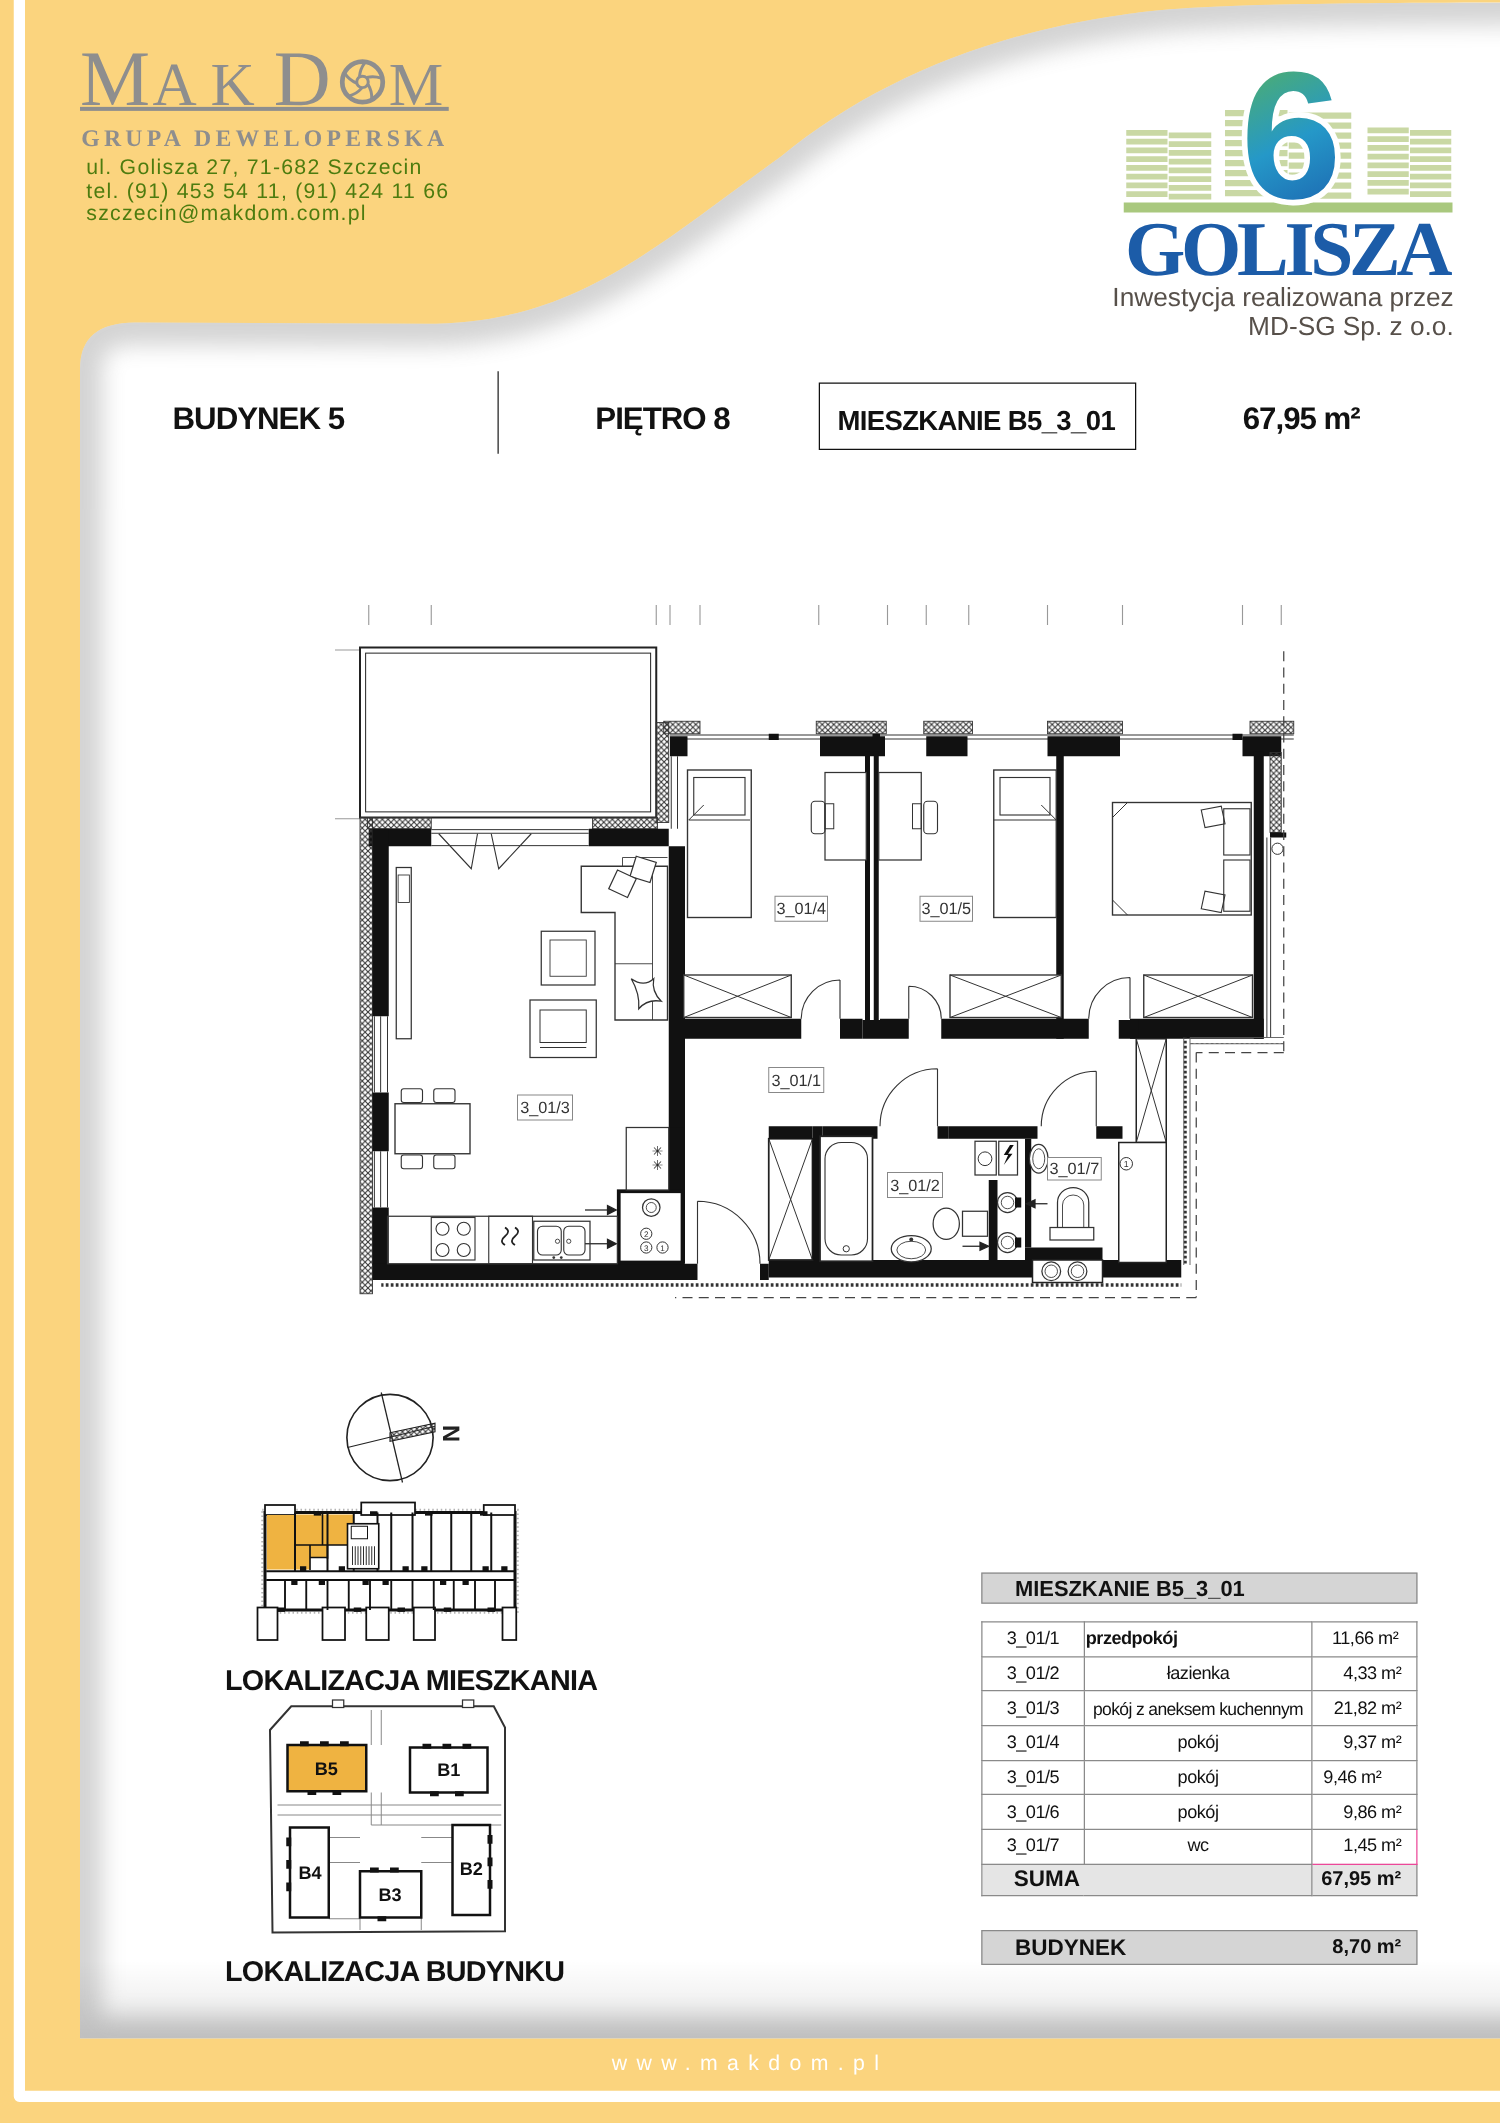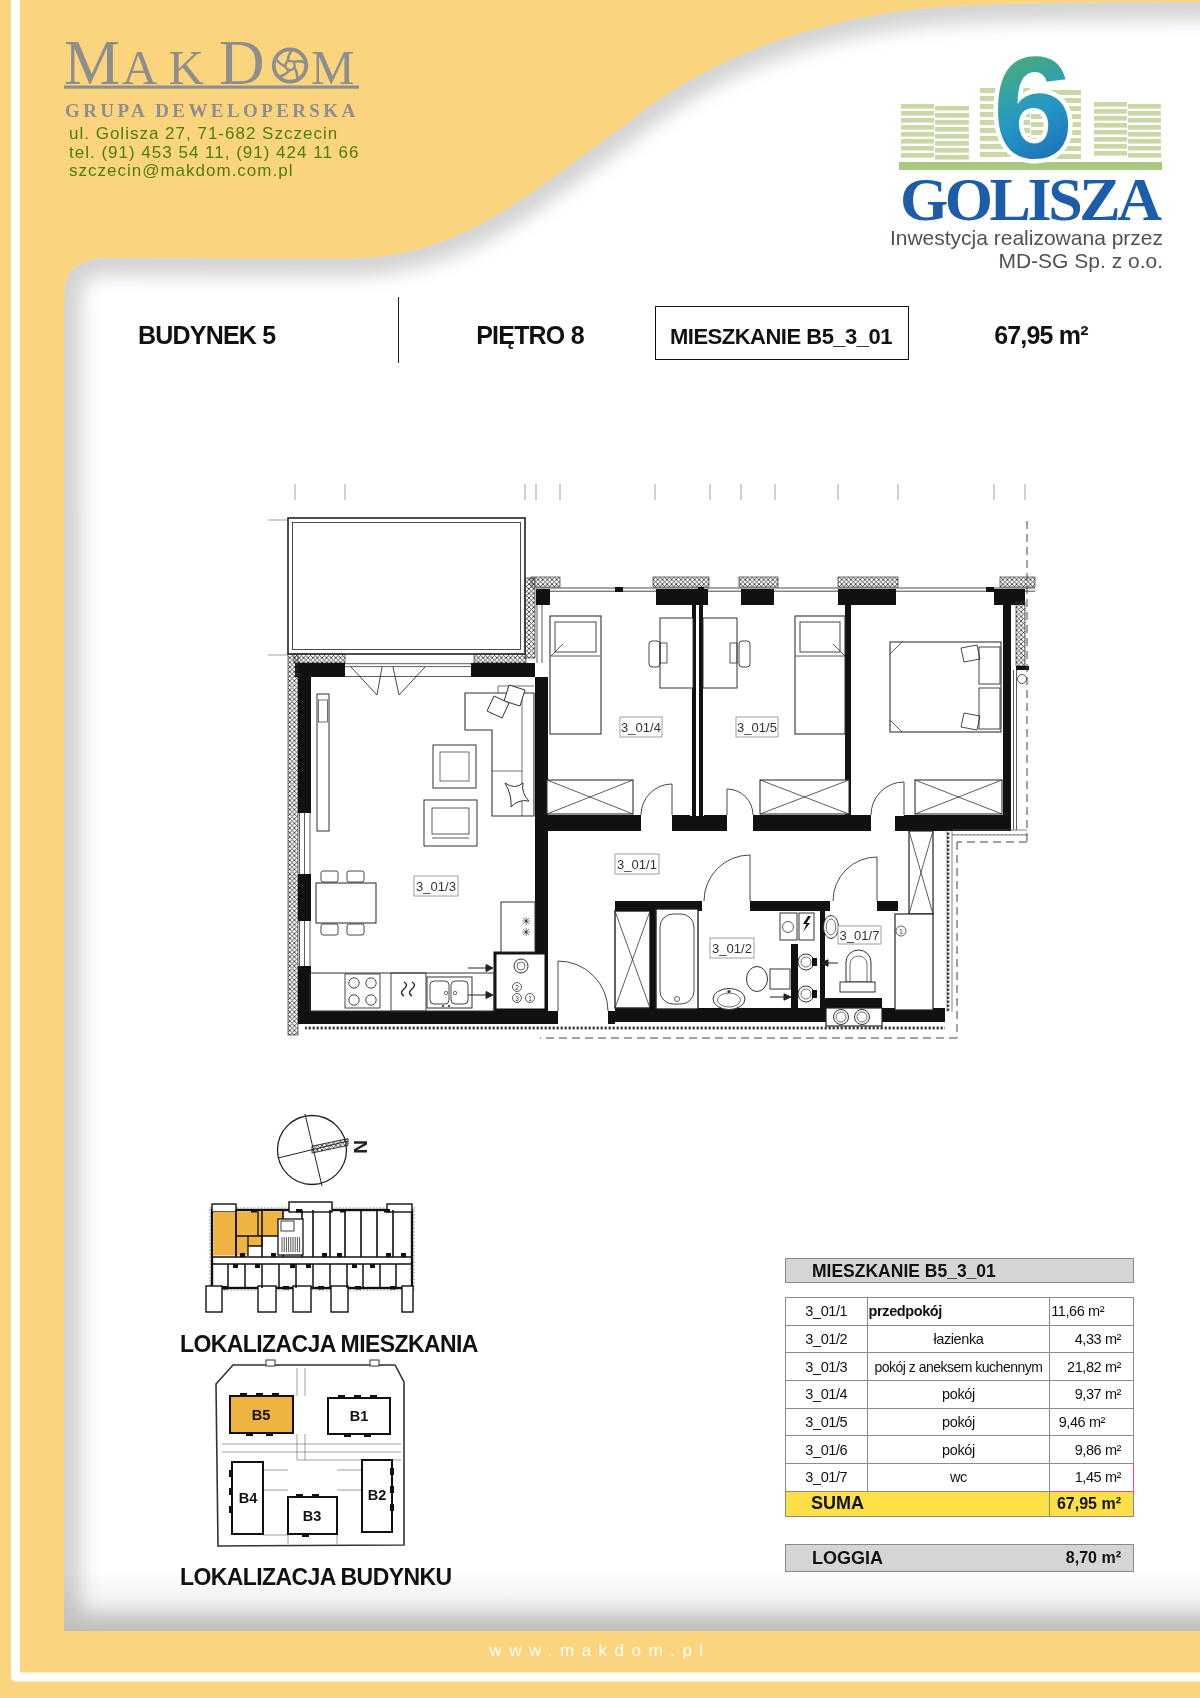--- a/index.html
+++ b/index.html
@@ -658,21 +658,21 @@
 
 <div class="abs" style="left:785px;top:1258px;width:349px;height:25px;background:#d5d5d5;border:1px solid #8a8a8a;box-sizing:border-box;">
   <div style="font-size:17.5px;font-weight:bold;color:#111;padding-left:26px;line-height:24px;">MIESZKANIE B5_3_01</div>
 </div>
 
 <table class="abs" style="left:785px;top:1297px;width:349px;border-collapse:collapse;font-size:14.5px;letter-spacing:-0.4px;color:#111;" cellspacing="0">
   <tbody>
       <tr style="height:27.7px;">
         <td style="border:1px solid #8a8a8a;width:83px;text-align:center;">3_01/1</td>
         <td style="border:1px solid #8a8a8a;width:181px;font-weight:bold;">przedpokój</td>
-        <td style="border:1px solid #8a8a8a;width:85px;text-align:left;padding-right:0;margin-left:42px;">11,66 m²</td>
+        <td style="border:1px solid #8a8a8a;width:85px;text-align:center;padding-right:0;margin-left:42px;">11,66 m²</td>
       </tr>
   <tr style="height:27.7px;">
         <td style="border:1px solid #8a8a8a;text-align:center;">3_01/2</td>
         <td style="border:1px solid #8a8a8a;text-align:center;">łazienka</td>
         <td style="border:1px solid #8a8a8a;text-align:right;padding-right:12px;">4,33 m²</td>
       </tr>
   <tr style="height:27.7px;">
         <td style="border:1px solid #8a8a8a;text-align:center;">3_01/3</td>
         <td style="border:1px solid #8a8a8a;text-align:center;white-space:nowrap;font-size:14px;letter-spacing:-0.5px;">pokój z aneksem kuchennym</td>
         <td style="border:1px solid #8a8a8a;text-align:right;padding-right:12px;">21,82 m²</td>
@@ -690,25 +690,25 @@
   <tr style="height:27.7px;">
         <td style="border:1px solid #8a8a8a;text-align:center;">3_01/6</td>
         <td style="border:1px solid #8a8a8a;text-align:center;">pokój</td>
         <td style="border:1px solid #8a8a8a;text-align:right;padding-right:12px;">9,86 m²</td>
       </tr>
   <tr style="height:27.7px;">
         <td style="border:1px solid #8a8a8a;text-align:center;">3_01/7</td>
         <td style="border:1px solid #8a8a8a;text-align:center;">wc</td>
         <td style="border:1px solid #ec4899;text-align:right;padding-right:12px;">1,45 m²</td>
       </tr>
-  <tr style="height:25px;background:#fde047;font-weight:bold;">
+  <tr style="height:25px;background:#e5e5e5;font-weight:bold;">
         <td colspan="2" style="border:1px solid #8a8a8a;padding-left:25px;font-size:18px;letter-spacing:0;">SUMA</td>
         <td style="border:1px solid #8a8a8a;text-align:right;padding-right:12px;font-size:16px;letter-spacing:0;">67,95 m²</td>
       </tr>
 </tbody>
   </table>
 
 <div class="abs" style="left:785px;top:1544px;width:349px;height:28px;background:#d5d5d5;border:1px solid #8a8a8a;box-sizing:border-box;">
-  <span style="font-size:18px;font-weight:bold;color:#111;padding-left:26px;line-height:26px;float:left;">LOGGIA</span>
+  <span style="font-size:18px;font-weight:bold;color:#111;padding-left:26px;line-height:26px;float:left;">BUDYNEK</span>
   <span style="font-size:16px;font-weight:bold;color:#111;padding-right:12px;line-height:26px;float:right;">8,70 m²</span>
 </div>
 
 <div class="abs" style="left:0;top:1641px;width:1200px;text-align:center;color:#fff;font-size:17px;letter-spacing:7.5px;">www.makdom.pl</div>
 
 </body></html>

